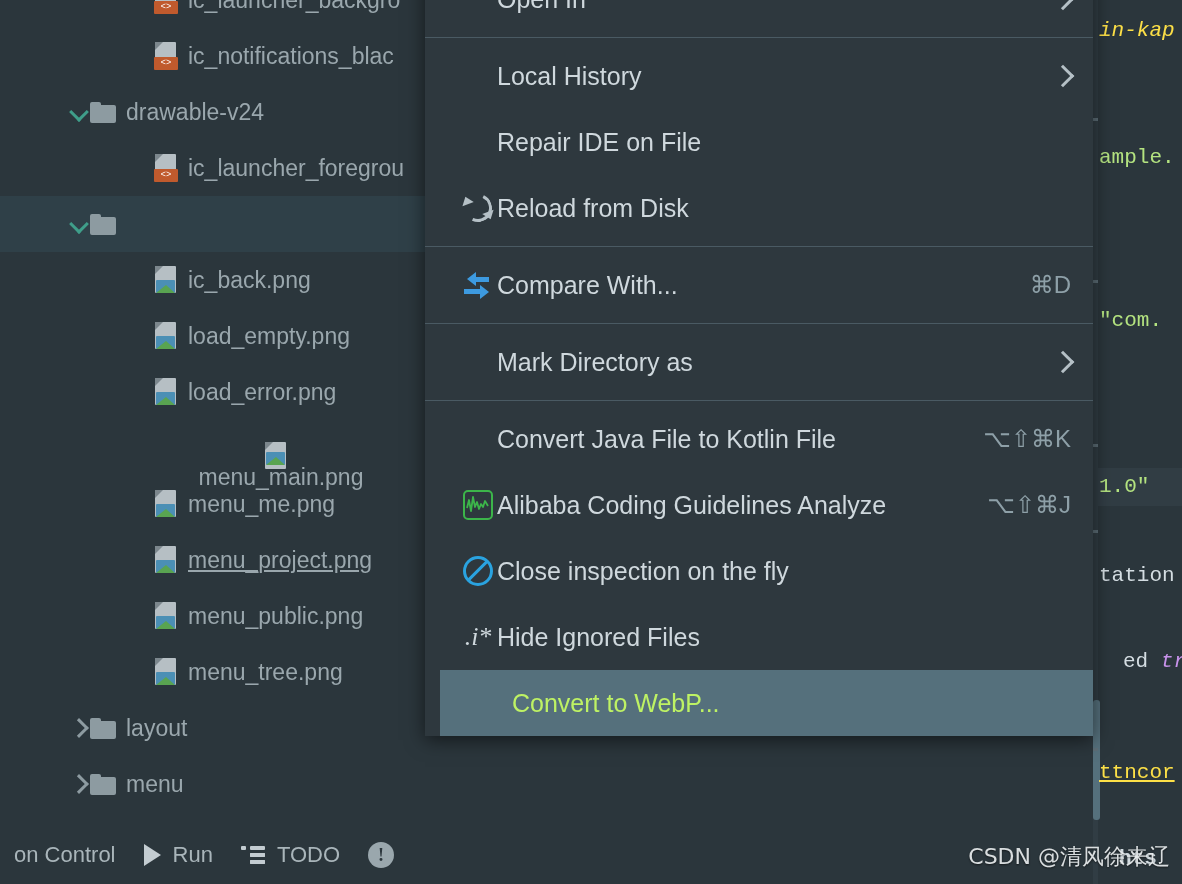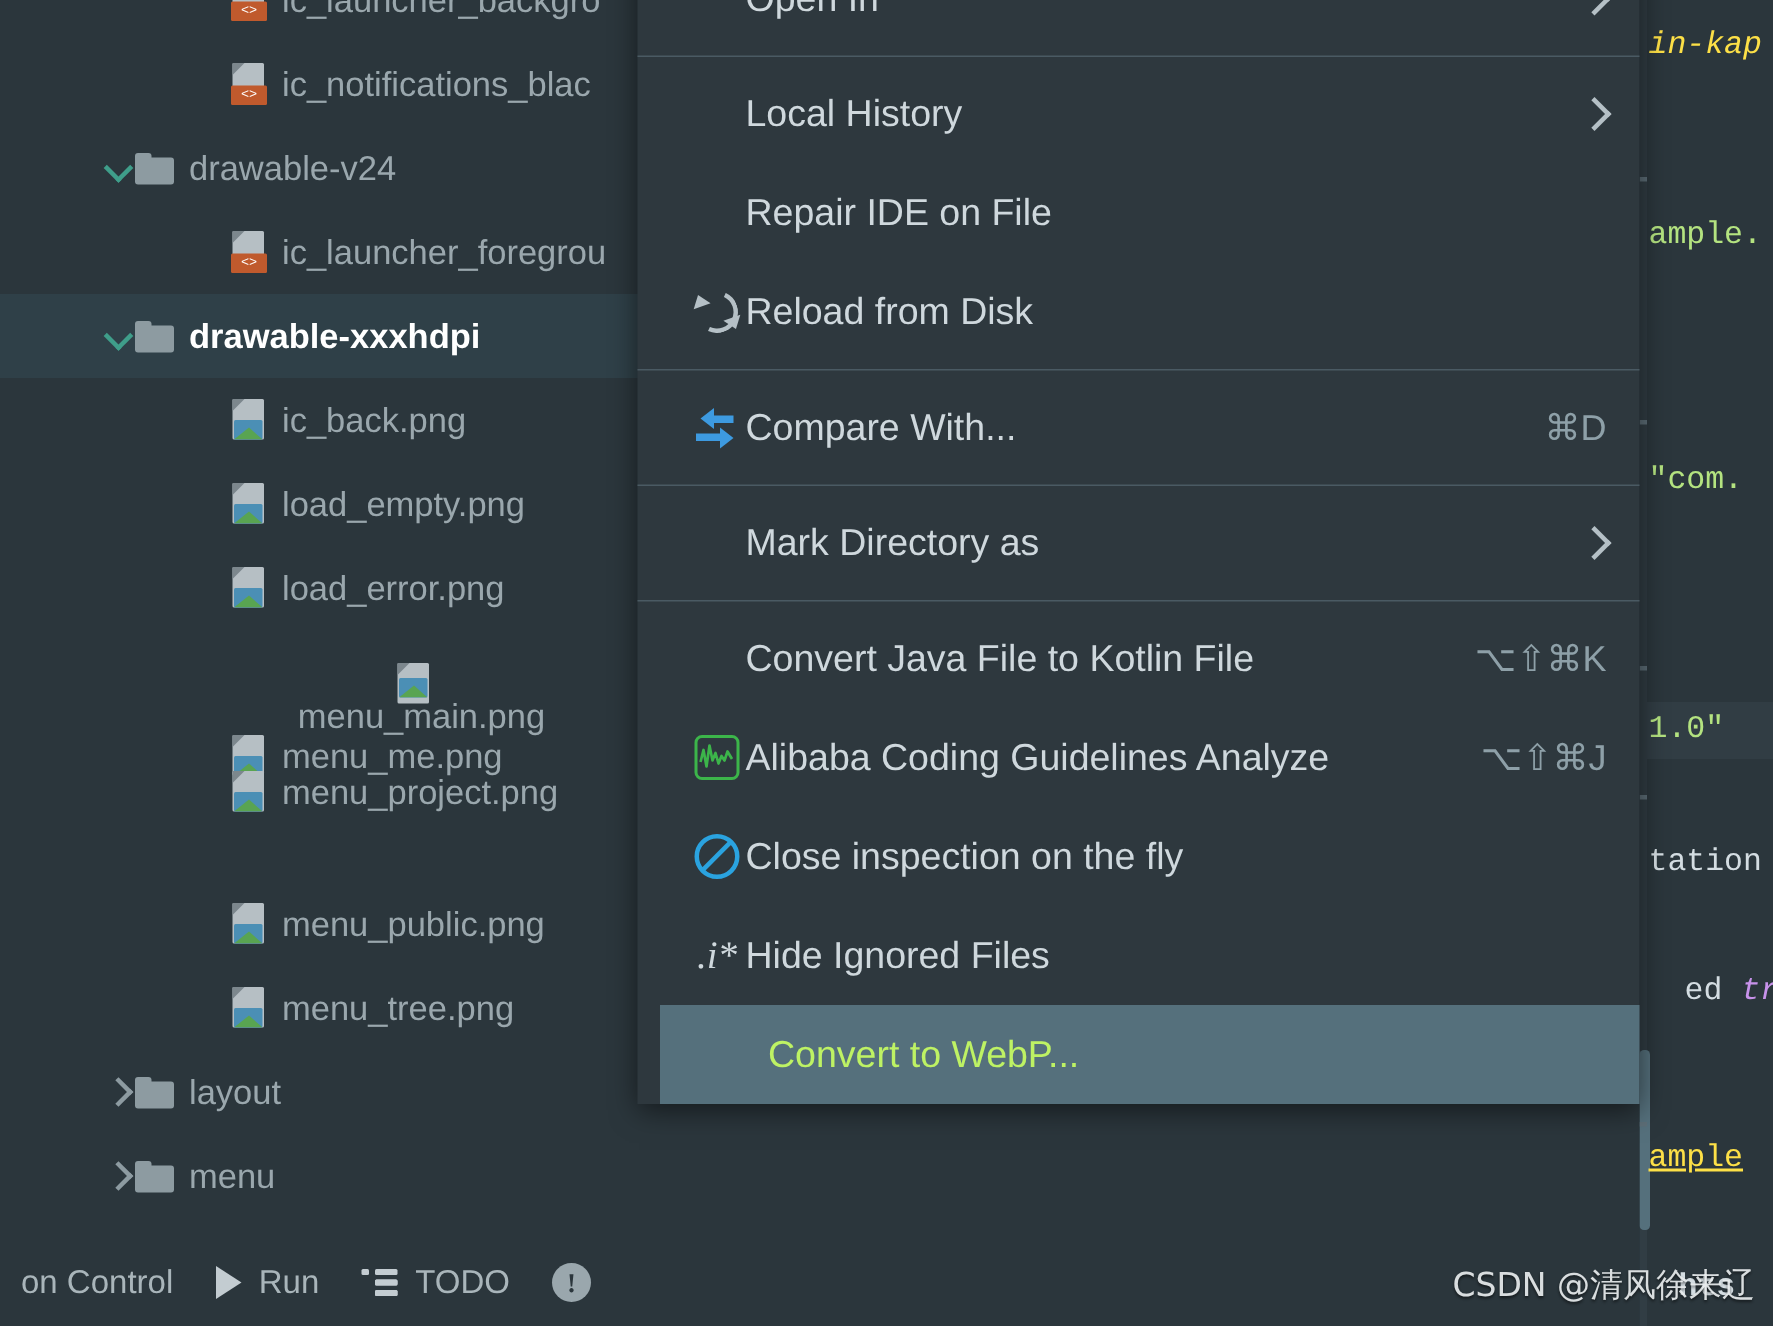--- a/index.html
+++ b/index.html
@@ -431,21 +431,20 @@
         <span class="file-icon">
           <span class="sheet"></span>
           <span class="fold"></span>
           <span class="badge-xml">&lt;&gt;</span>
         </span>
         <span class="tree-label">ic_launcher_foregrou</span>
       </div>
       <div class="tree-row ind-1 selected" style="position: absolute; left: 0px; width: 430px; top: 196px;">
         <span class="twisty twisty-open"></span>
         <span class="folder-icon"></span>
-        <span class="tree-label">drawable-xxxhdpi</span>
       </div>
       <div class="tree-row ind-2" style="position: absolute; left: 0px; width: 430px; top: 252px;">
         <span class="twisty "></span>
         <span class="file-icon">
           <span class="sheet"></span>
           <span class="fold"></span>
           <span class="badge-img"></span>
         </span>
         <span class="tree-label">ic_back.png</span>
       </div>
@@ -478,21 +477,21 @@
       </div>
       <div class="tree-row ind-2" style="position: absolute; left: 0px; width: 430px; top: 476px;">
         <span class="twisty "></span>
         <span class="file-icon">
           <span class="sheet"></span>
           <span class="fold"></span>
           <span class="badge-img"></span>
         </span>
         <span class="tree-label">menu_me.png</span>
       </div>
-      <div class="tree-row ind-2" style="position: absolute; left: 0px; width: 430px; top: 500px;">
+      <div class="tree-row ind-2" style="position: absolute; left: 0px; width: 430px; top: 532px; text-decoration: underline;">
         <span class="twisty "></span>
         <span class="file-icon">
           <span class="sheet"></span>
           <span class="fold"></span>
           <span class="badge-img"></span>
         </span>
         <span class="tree-label">menu_project.png</span>
       </div>
       <div class="tree-row ind-2" style="position: absolute; left: 0px; width: 430px; top: 588px;">
         <span class="twisty "></span>
@@ -527,21 +526,21 @@
   <div id="editor">
     <div class="gutter"></div>
     <div class="scroll-thumb"></div>
   <div class="code-line" style="top: 20px;"><span class="code-comment">in-kap</span></div>
       <div class="code-line" style="top: 147px;"><span class="code-string">ample.</span></div>
       <div class="code-line" style="top: 310px;"><span class="code-string">"com.</span></div>
       <div class="code-hl-bg" style="top: 468px; height: 38px;"></div>
       <div class="code-line" style="top: 476px;"><span class="code-string">1.0"</span></div>
       <div class="code-line" style="top: 565px;"><span class="code-plain">tation</span></div>
       <div class="code-line" style="top: 651px; margin-left: 24px;"><span class="code-plain">ed </span><span class="code-kw">tru</span></div>
-      <div class="code-line" style="top: 762px;"><span class="code-comment" style="text-decoration: underline; font-style: normal;">ample</span></div>
+      <div class="code-line" style="top: 762px;"><span class="code-comment" style="text-decoration: underline; font-style: normal;">ttncor</span></div>
       <div class="code-line" style="top: 848px;"><span class="code-plain" style="font-weight: bold; margin-left: 20px;">hts</span></div>
       <div class="fold-mark" style="top: 118px;"></div>
       <div class="fold-mark" style="top: 280px;"></div>
       <div class="fold-mark" style="top: 444px;"></div>
       <div class="fold-mark" style="top: 530px;"></div>
       <div class="fold-mark" style="top: 748px;"></div>
     </div>
 
   <div id="context-menu">
       <div class="menu-item">

